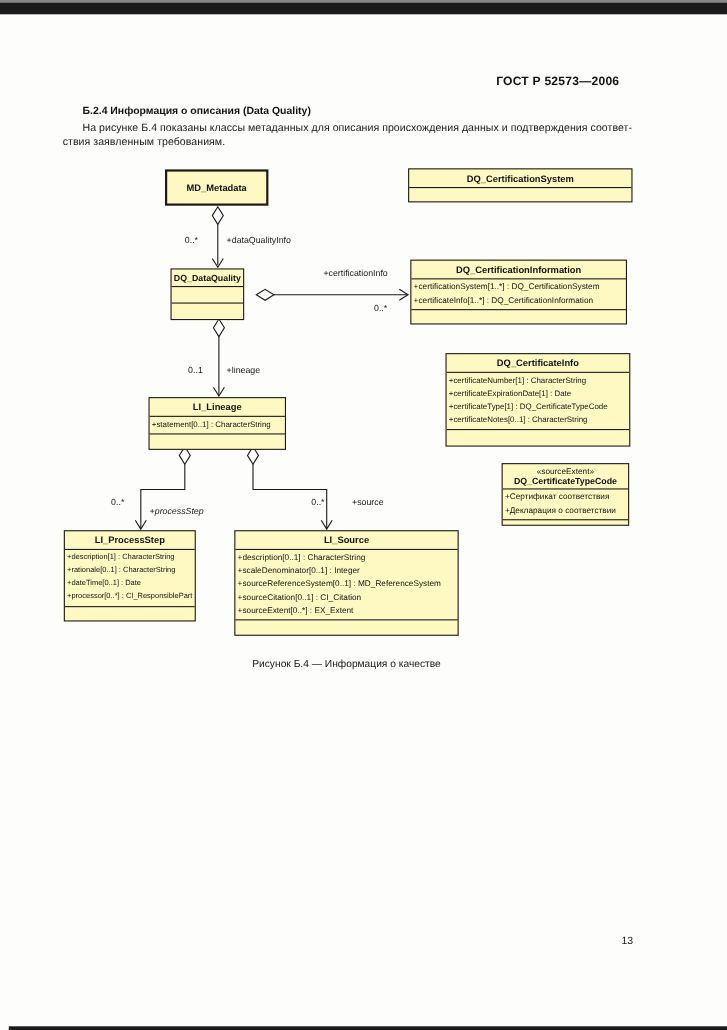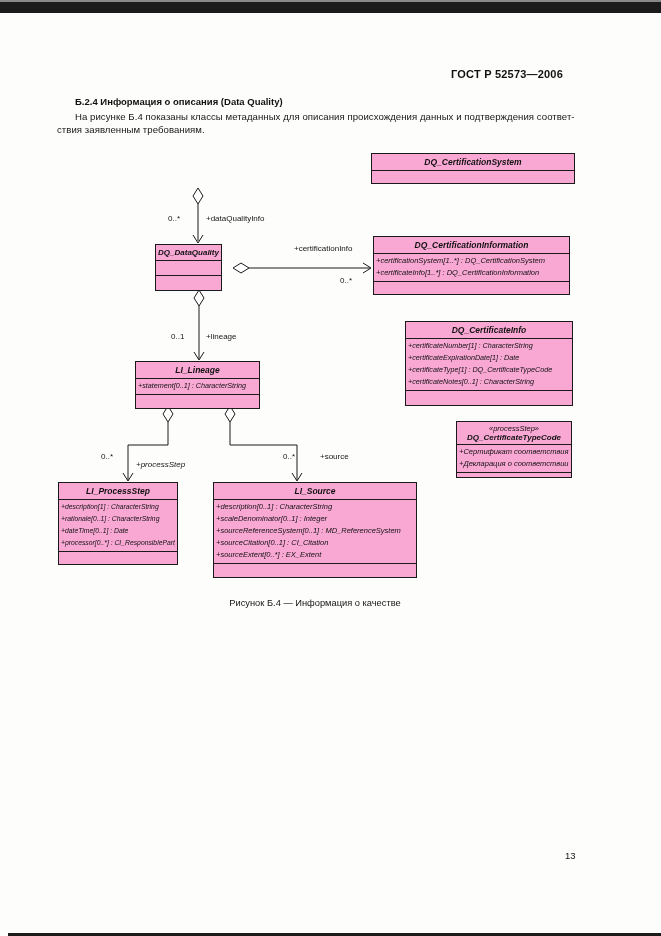--- a/index.html
+++ b/index.html
@@ -10,21 +10,21 @@
 
   .doc-header{position:absolute;top:66px;right:98px;font-size:11px;font-weight:bold;color:#111;letter-spacing:.2px;white-space:nowrap;}
   .section-title{position:absolute;left:75px;top:94px;font-size:9.5px;font-weight:bold;color:#111;white-space:nowrap;}
   .para-line{position:absolute;font-size:9.6px;color:#161616;white-space:nowrap;letter-spacing:.05px;}
   .para-1{left:75px;top:109px;}
   .para-2{left:57px;top:122px;}
   .figure-caption{position:absolute;left:55px;top:596px;width:520px;text-align:center;font-size:9.3px;color:#161616;white-space:nowrap;}
   .page-number{position:absolute;left:565px;top:848px;font-size:9.5px;color:#161616;}
 
   
-  .cls{position:absolute;background:#f9a8d4;border:1px solid #1a1a1a;box-sizing:border-box;color:#111;font-style:italic;}
+  .cls{position:absolute;background:#fef9c3;border:1px solid #1a1a1a;box-sizing:border-box;color:#111;}
   .cls-thick{border-width:2px;}
   .cls-title{font-weight:bold;font-size:8.5px;text-align:center;padding:3px 1px;white-space:nowrap;overflow:hidden;}
   .cls-attrs{border-top:1px solid #1a1a1a;padding:1px 2px 2px 2px;}
   .attr{font-size:7.5px;line-height:12px;white-space:nowrap;overflow:hidden;}
   .cls-empty{border-top:1px solid #1a1a1a;height:12px;}
   .stereotype{font-size:7.5px;text-align:center;padding-top:2px;white-space:nowrap;}
   .enum-name{font-weight:bold;font-size:8px;text-align:center;padding-bottom:2px;white-space:nowrap;}
 
   .connectors{position:absolute;left:0;top:0;pointer-events:none;}
   .edge-label{position:absolute;font-size:8px;color:#161616;white-space:nowrap;}
@@ -72,20 +72,23 @@
   <div class="edge-label" style="left:206px;top:212px;">+dataQualityInfo</div>
   <div class="edge-label" style="left:294px;top:242px;">+certificationInfo</div>
   <div class="edge-label" style="left:340px;top:274px;">0..*</div>
   <div class="edge-label" style="left:171px;top:330px;">0..1</div>
   <div class="edge-label" style="left:206px;top:330px;">+lineage</div>
   <div class="edge-label" style="left:101px;top:450px;">0..*</div>
   <div class="edge-label" style="left:136px;top:458px;font-style:italic;">+processStep</div>
   <div class="edge-label" style="left:283px;top:450px;">0..*</div>
   <div class="edge-label" style="left:320px;top:450px;">+source</div>
 
+  <div class="cls cls-thick" style="left:150px;top:152px;width:94px;height:33px;display:flex;align-items:center;justify-content:center;">
+    <div class="cls-title" style="padding:0;">MD_Metadata</div>
+  </div>
 
   <div class="cls" style="left:371px;top:151px;width:204px;">
     <div class="cls-title">DQ_CertificationSystem</div>
     <div class="cls-empty"></div>
   </div>
 
   <div class="cls" style="left:155px;top:242px;width:67px;">
     <div class="cls-title" style="font-size:8px;">DQ_DataQuality</div>
     <div class="cls-empty" style="height:14px;"></div>
     <div class="cls-empty" style="height:14px;"></div>
@@ -113,21 +116,21 @@
 
   <div class="cls" style="left:135px;top:359px;width:125px;">
     <div class="cls-title">LI_Lineage</div>
     <div class="cls-attrs">
       <div class="attr" style="font-size:7.2px;">+statement[0..1] : CharacterString</div>
     </div>
     <div class="cls-empty" style="height:13px;"></div>
   </div>
 
   <div class="cls" style="left:456px;top:419px;width:116px;">
-    <div class="stereotype">«processStep»</div>
+    <div class="stereotype">«sourceExtent»</div>
     <div class="enum-name">DQ_CertificateTypeCode</div>
     <div class="cls-attrs">
       <div class="attr">+Сертификат соответствия</div>
       <div class="attr">+Декларация о соответствии</div>
     </div>
     <div class="cls-empty" style="height:4px;"></div>
   </div>
 
   <div class="cls" style="left:58px;top:480px;width:120px;">
     <div class="cls-title">LI_ProcessStep</div>

